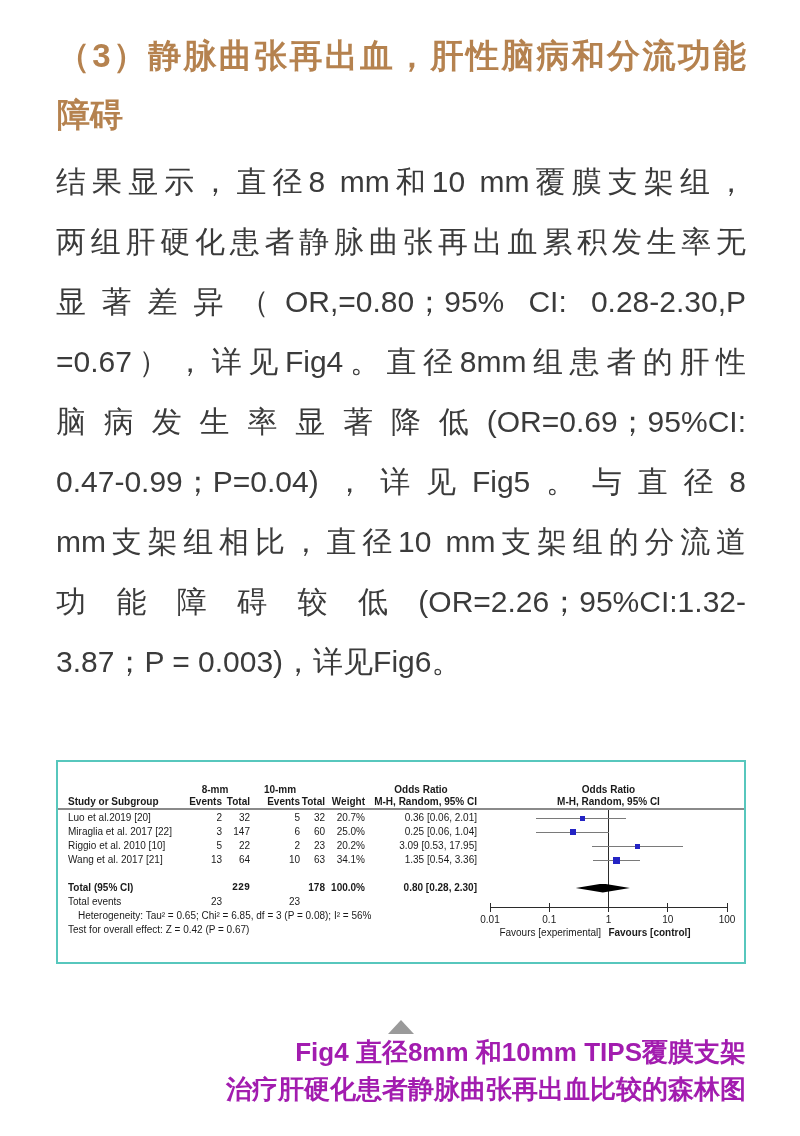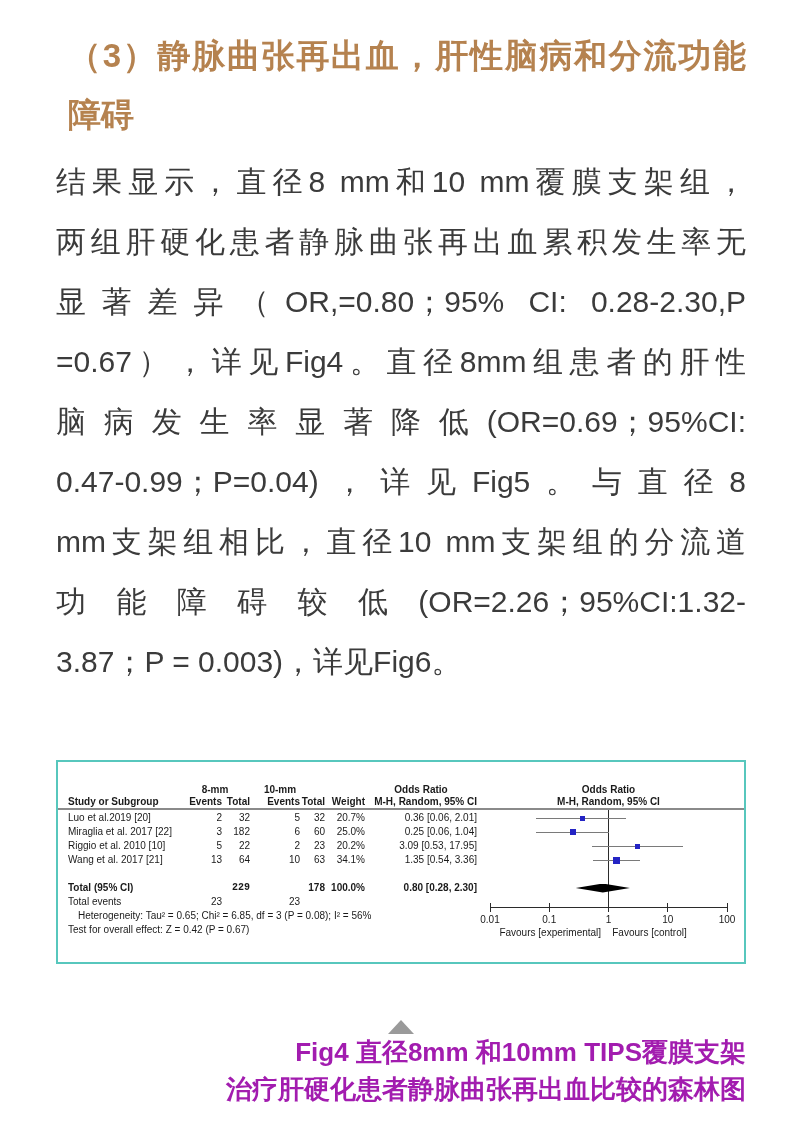--- a/index.html
+++ b/index.html
@@ -1,20 +1,20 @@
 <!DOCTYPE html>
 <html><head>
 <meta charset="utf-8">
 <style>
   html, body { margin: 0; padding: 0; background: #ffffff; }
   body { width: 800px; font-family: "Liberation Sans", "DejaVu Sans", sans-serif; }
   .content { width: 690px; margin: 0 auto 0 56px; }
 
   
-  .heading { margin: 26px 0 0 12px; }
+  .heading { margin: 26px 0 0 1px; }
   .hline {
     display: block;
     font-size: 33px; font-weight: bold; color: #b5824f;
     line-height: 59px; white-space: nowrap;
     text-align: justify; text-align-last: justify;
   }
   .hline.last { text-align-last: left; }
 
   
   .paragraph { margin-top: 8px; color: #3b3b3b; }
@@ -96,21 +96,21 @@
       <div class="fp-item" style="right: 522px; top: 50px;">2</div>
       <div class="fp-item" style="right: 494px; top: 50px;">32</div>
       <div class="fp-item" style="right: 444px; top: 50px;">5</div>
       <div class="fp-item" style="right: 419px; top: 50px;">32</div>
       <div class="fp-item" style="right: 379px; top: 50px;">20.7%</div>
       <div class="fp-item" style="right: 267px; top: 50px;">0.36 [0.06, 2.01]</div>
       <div class="fp-item" style="left: 478.105px; top: 55.5px; width: 90.3589px; height: 1.2px; background: rgb(122, 122, 122);"></div>
       <div class="fp-item" style="left: 521.711px; top: 53.5px; width: 5px; height: 5px; background: rgb(36, 36, 196);"></div>
       <div class="fp-item" style="left: 10px; top: 64px;">Miraglia et al. 2017 [22]</div>
       <div class="fp-item" style="right: 522px; top: 64px;">3</div>
-      <div class="fp-item" style="right: 494px; top: 64px;">182</div>
+      <div class="fp-item" style="right: 494px; top: 64px;">147</div>
       <div class="fp-item" style="right: 444px; top: 64px;">6</div>
       <div class="fp-item" style="right: 419px; top: 64px;">60</div>
       <div class="fp-item" style="right: 379px; top: 64px;">25.0%</div>
       <div class="fp-item" style="right: 267px; top: 64px;">0.25 [0.06, 1.04]</div>
       <div class="fp-item" style="left: 478.105px; top: 69.5px; width: 73.4038px; height: 1.2px; background: rgb(122, 122, 122);"></div>
       <div class="fp-item" style="left: 511.828px; top: 67px; width: 6px; height: 6px; background: rgb(36, 36, 196);"></div>
       <div class="fp-item" style="left: 10px; top: 78px;">Riggio et al. 2010 [10]</div>
       <div class="fp-item" style="right: 522px; top: 78px;">5</div>
       <div class="fp-item" style="right: 494px; top: 78px;">22</div>
       <div class="fp-item" style="right: 444px; top: 78px;">2</div>
@@ -144,21 +144,21 @@
       <div class="fp-item" style="left: 432px; top: 152px; transform: translateX(-50%);">0.01</div>
       <div class="fp-item fp-black" style="left: 490.75px; top: 141px; width: 1px; height: 9px;"></div>
       <div class="fp-item" style="left: 491.25px; top: 152px; transform: translateX(-50%);">0.1</div>
       <div class="fp-item fp-black" style="left: 550px; top: 141px; width: 1px; height: 9px;"></div>
       <div class="fp-item" style="left: 550.5px; top: 152px; transform: translateX(-50%);">1</div>
       <div class="fp-item fp-black" style="left: 609.25px; top: 141px; width: 1px; height: 9px;"></div>
       <div class="fp-item" style="left: 609.75px; top: 152px; transform: translateX(-50%);">10</div>
       <div class="fp-item fp-black" style="left: 668.5px; top: 141px; width: 1px; height: 9px;"></div>
       <div class="fp-item" style="left: 669px; top: 152px; transform: translateX(-50%);">100</div>
       <div class="fp-item" style="left: 492.25px; top: 165px; transform: translateX(-50%);">Favours [experimental]</div>
-      <div class="fp-item" style="left: 591.5px; top: 165px; transform: translateX(-50%);">Favours [control]</div>
+      <div class="fp-item" style="left: 591.5px; top: 165px; transform: translateX(-50%); font-weight: bold;">Favours [control]</div>
     </figure>
 
   <div class="caption">
     <div class="tri"></div>
     <div class="cap-line">Fig4 直径8mm 和10mm TIPS覆膜支架</div>
     <div class="cap-line">治疗肝硬化患者静脉曲张再出血比较的森林图</div>
   </div>
 
   <div class="page-end-pad"></div>
 </main>

